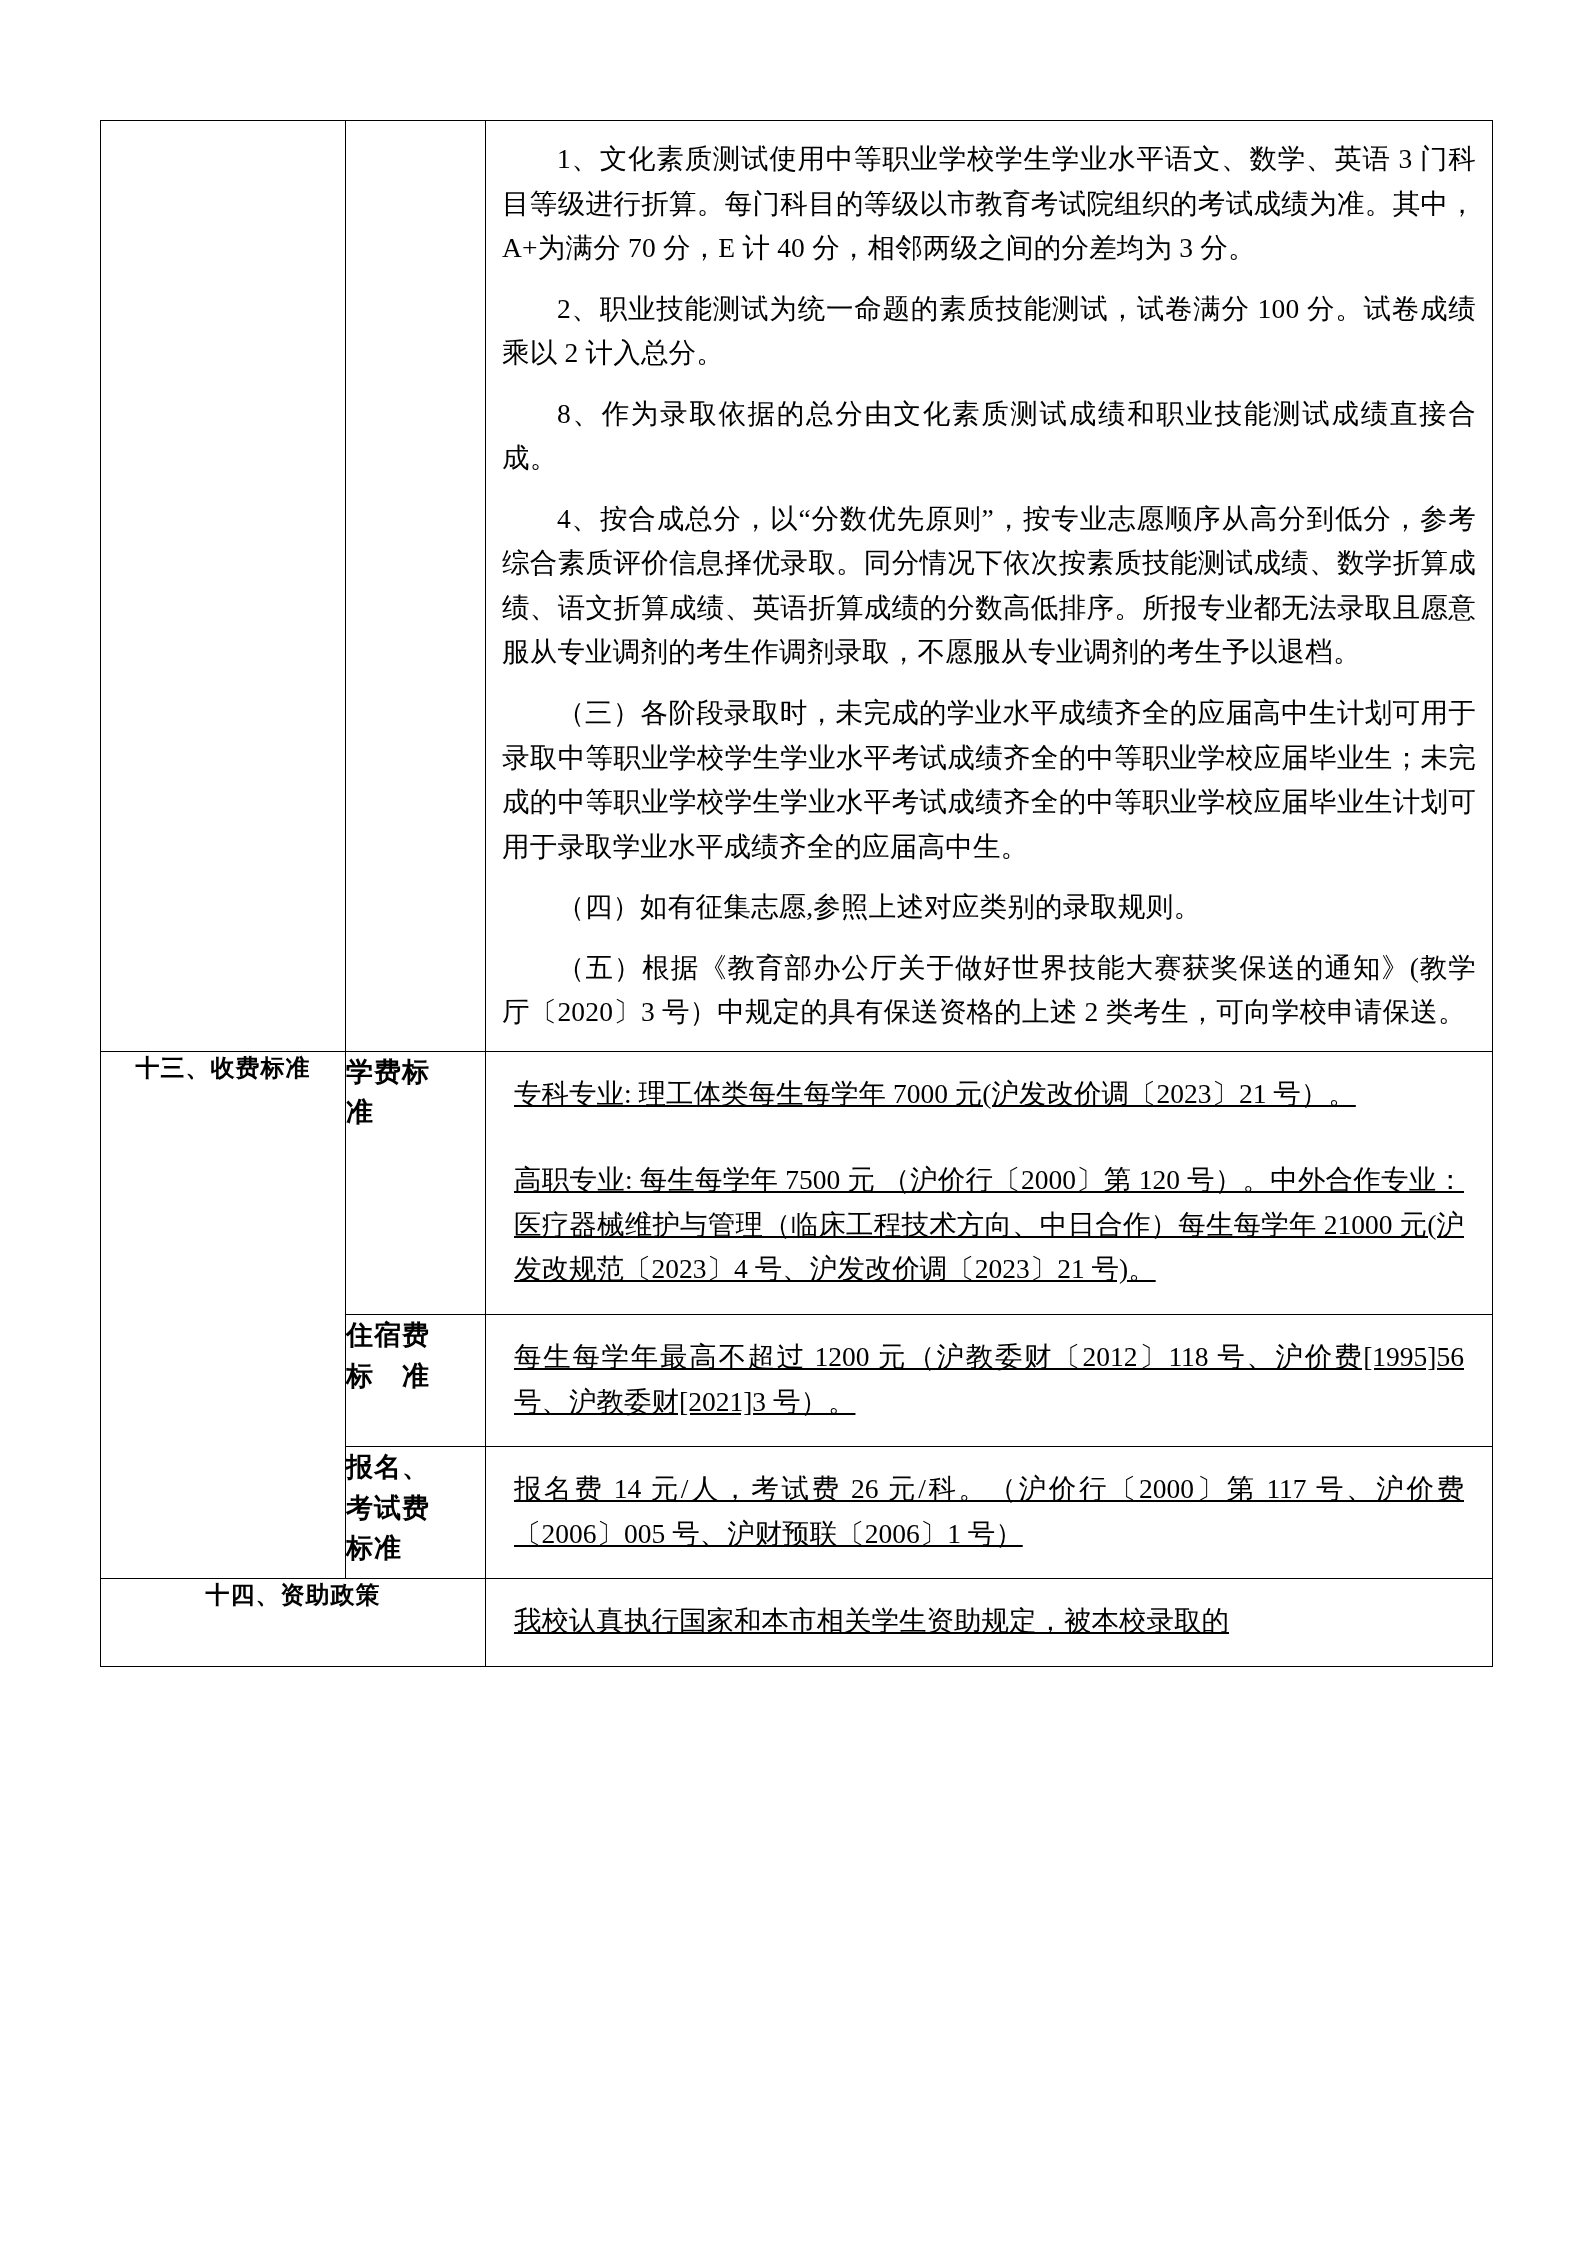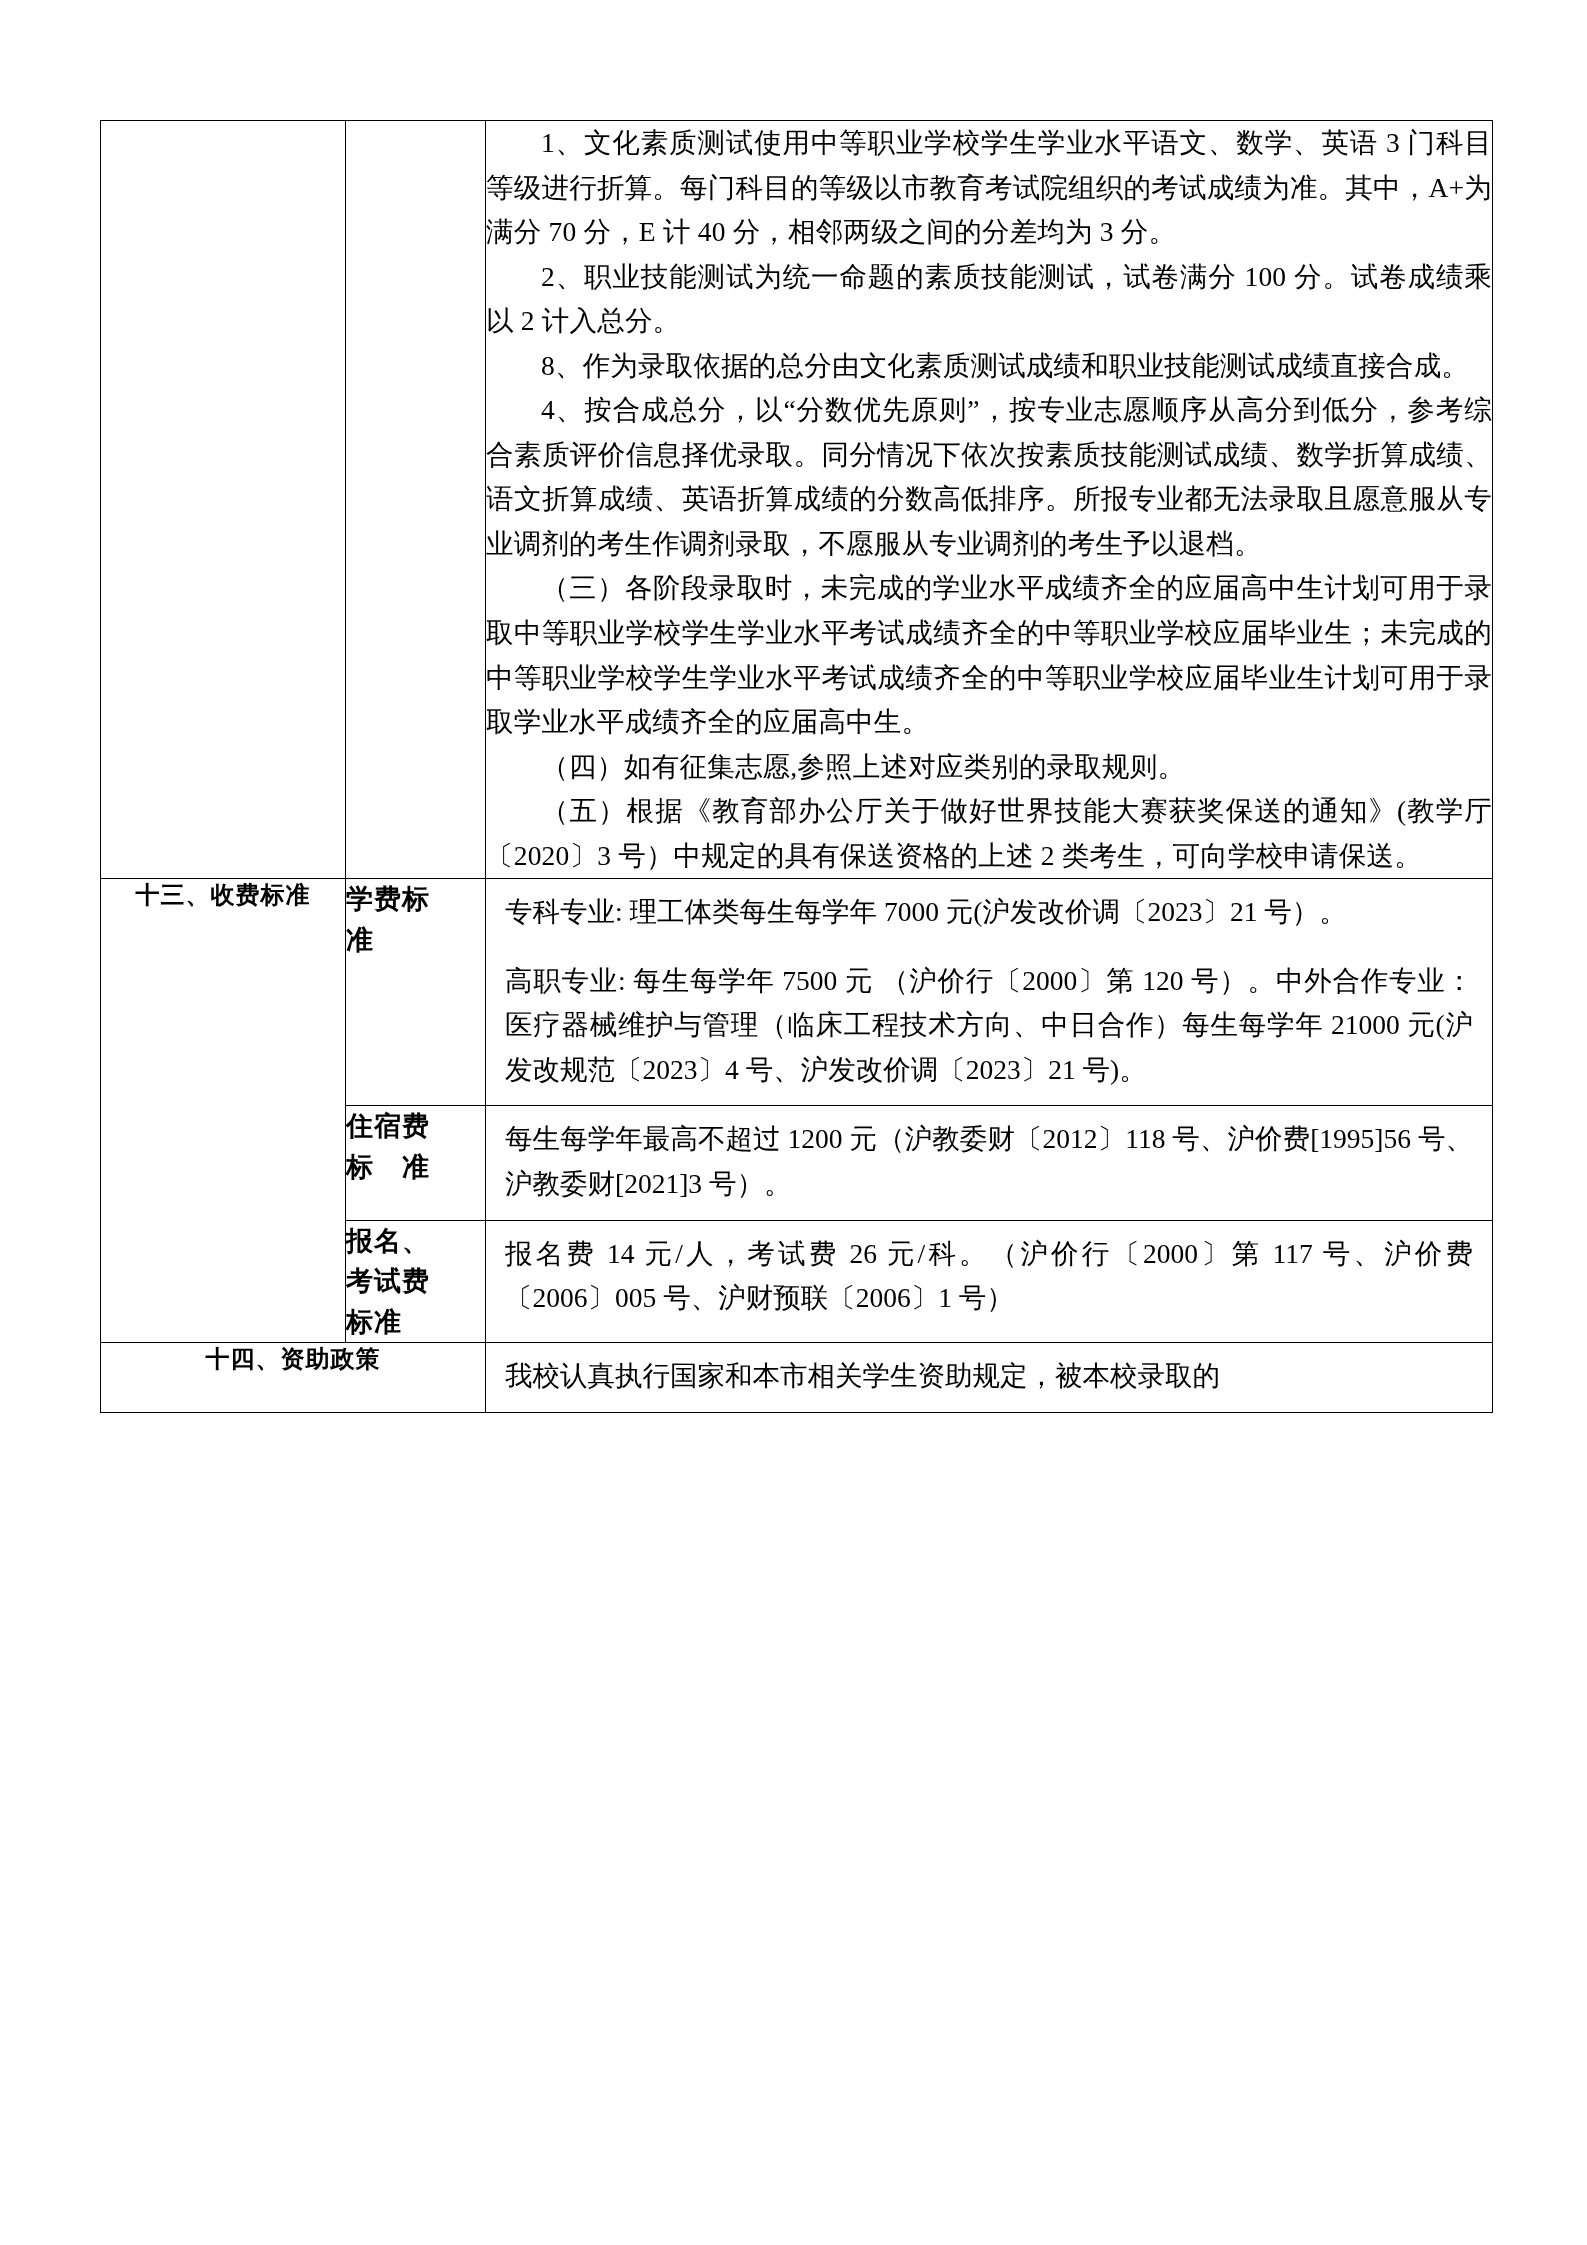--- a/index.html
+++ b/index.html
@@ -35,21 +35,21 @@
   .col-c { width: 1007px; }
 
   .cell-body {
     padding: 10px 18px 14px 18px;
     font-size: 27.5px;
     line-height: 1.62;
     text-align: justify;
     letter-spacing: 0.2px;
   }
   .cell-body p {
-    margin: 0;
+    margin: 16px;
     text-indent: 2em;
   }
   .label-cell {
     text-align: center;
     vertical-align: middle;
     font-size: 24px;
     font-weight: bold;
     letter-spacing: 1px;
     padding: 8px 4px;
   }
@@ -61,22 +61,23 @@
     padding: 8px 6px;
     letter-spacing: 1px;
   }
   .fee-line {
     padding: 8px 16px 10px 16px;
     font-size: 27.5px;
     line-height: 1.62;
     text-align: justify;
   }
   .fee-line p {
-    margin: 3px;
+    margin: 12px;
     text-indent: 0;
+    text-decoration: underline;
   }
 </style>
 </head>
 <body>
 
 <div class="page">
   <table class="doc-table">
     <colgroup>
       <col class="col-a">
       <col class="col-b">

